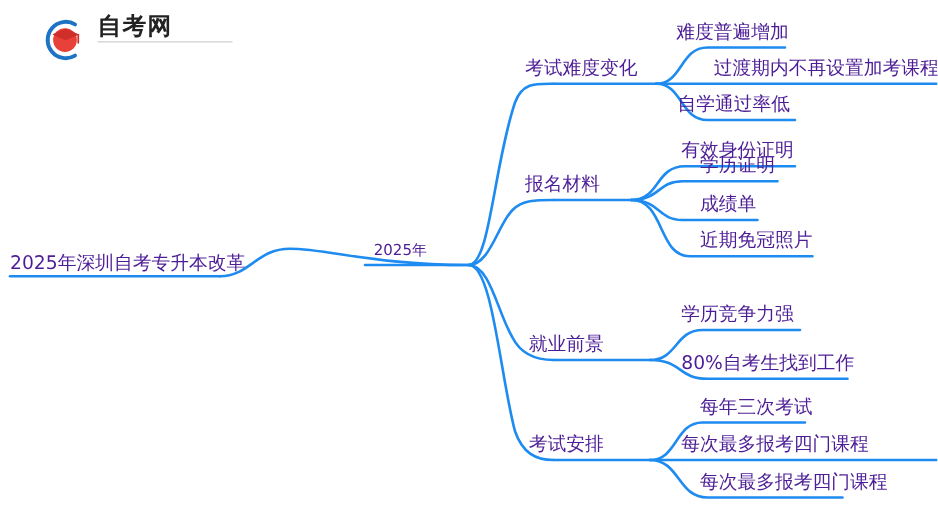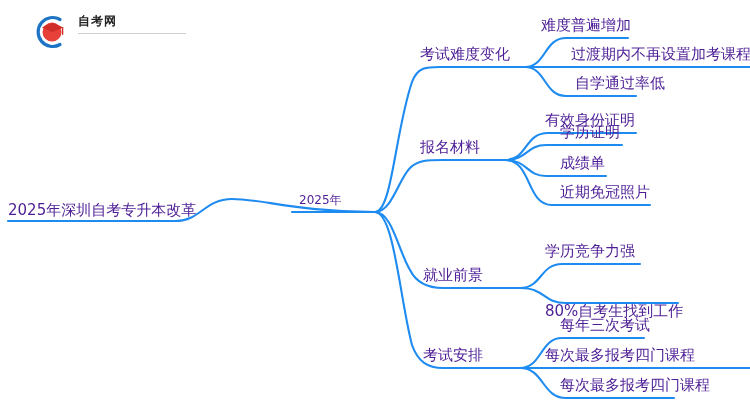--- a/index.html
+++ b/index.html
@@ -32,21 +32,21 @@
     height: 40px;
   }
   #logo .logo-text {
     position: absolute;
     left: 48px;
     top: 3px;
     width: 112px;
   }
   #logo .cn {
     font-family: "DejaVu Sans", sans-serif;
-    font-size: 12px;
+    font-size: 19px;
     font-weight: bold;
     color: #222;
     letter-spacing: 1px;
     line-height: 20px;
   }
   #logo .rule {
     width: 108px;
     height: 1px;
     background: #cfcfcf;
     margin: 2px 0 2px 0;
@@ -135,28 +135,28 @@
   </g>
 </svg>
 
 <div class="node-label root-label" style="left:8px; top:203px;">2025年深圳自考专升本改革</div>
 
 <div class="node-label center-label" style="left:299px; top:194px;">2025年</div>
 
 <div class="node-label branch-label" style="left:420px; top:47px;">考试难度变化</div>
 <div class="node-label leaf-label" style="left:541px; top:18px;">难度普遍增加</div>
 <div class="node-label leaf-label" style="left:571px; top:47px;">过渡期内不再设置加考课程</div>
-<div class="node-label leaf-label" style="left:575px; top:76px;">自学通过率低</div>
+<div class="node-label leaf-label" style="left:542px; top:76px;">自学通过率低</div>
 
 <div class="node-label branch-label" style="left:420px; top:140px;">报名材料</div>
 <div class="node-label leaf-label" style="left:545px; top:113px;">有效身份证明</div>
 <div class="node-label leaf-label" style="left:560px; top:125px;">学历证明</div>
 <div class="node-label leaf-label" style="left:560px; top:156px;">成绩单</div>
 <div class="node-label leaf-label" style="left:560px; top:185px;">近期免冠照片</div>
 
 <div class="node-label branch-label" style="left:423px; top:268px;">就业前景</div>
 <div class="node-label leaf-label" style="left:545px; top:244px;">学历竞争力强</div>
-<div class="node-label leaf-label" style="left:545px; top:283px;margin-top:21px;">80%自考生找到工作</div>
+<div class="node-label leaf-label" style="left:545px; top:283px;">80%自考生找到工作</div>
 
 <div class="node-label branch-label" style="left:423px; top:348px;">考试安排</div>
 <div class="node-label leaf-label" style="left:560px; top:318px;">每年三次考试</div>
 <div class="node-label leaf-label" style="left:545px; top:348px;">每次最多报考四门课程</div>
 <div class="node-label leaf-label" style="left:560px; top:378px;">每次最多报考四门课程</div>
 
 </body></html>

